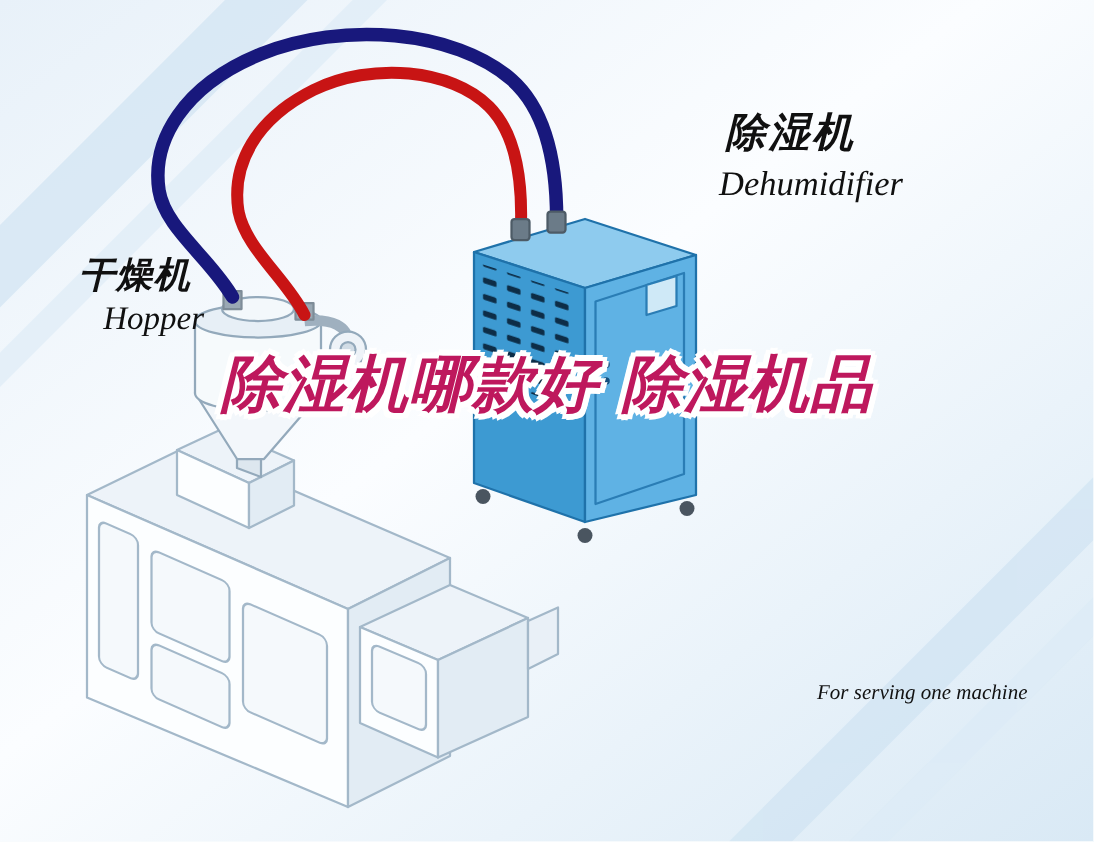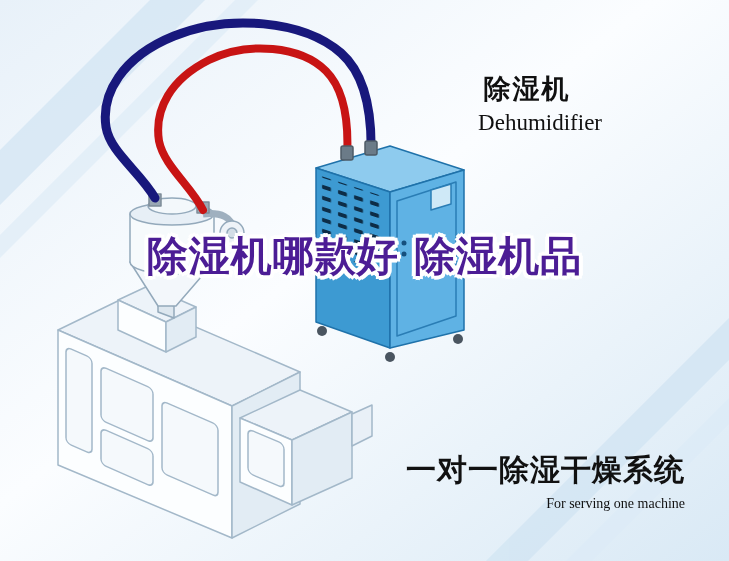--- a/index.html
+++ b/index.html
@@ -1,33 +1,34 @@
 <!DOCTYPE html>
 <html><head>
 <meta charset="utf-8">
 <style>
   html,body{margin:0;padding:0;background:#ffffff;}
   .stage{
     position:relative;width:729px;height:561px;overflow:hidden;
     font-family:"DejaVu Sans","Liberation Sans",sans-serif;
     background:#eef5fb;
+    font-style:italic;
   }
   .stage svg{position:absolute;left:0;top:0;display:block;}
   .label{position:absolute;color:#101010;line-height:1.12;}
   .label .cn{display:block;font-weight:bold;}
   .label .en{display:block;font-family:"Liberation Serif","DejaVu Serif",serif;text-align:right;}
   .dehum-label{left:452px;top:74px;width:150px;text-align:center;}
   .dehum-label .cn{font-size:27px;letter-spacing:2px;}
   .dehum-label .en{font-size:23px;margin-top:6px;}
   .hopper-label{left:44px;top:170px;width:92px;text-align:center;}
   .hopper-label .cn{font-size:24px;letter-spacing:1px;}
   .hopper-label .en{font-size:22px;margin-top:3px;}
   .main-title{
     position:absolute;left:0;right:0;top:233px;text-align:center;
-    font-weight:bold;font-size:41px;line-height:1.15;color:#4c1d95;letter-spacing:1px;
+    font-weight:bold;font-size:41px;line-height:1.15;color:#be185d;letter-spacing:1px;
     text-shadow:
       -3px -3px 0 #fff, 3px -3px 0 #fff, -3px 3px 0 #fff, 3px 3px 0 #fff,
       -4px 0 0 #fff, 4px 0 0 #fff, 0 -4px 0 #fff, 0 4px 0 #fff;
   }
   .footer-label{position:absolute;right:44px;top:450px;text-align:right;color:#111;}
   .footer-label .cn{display:block;font-weight:bold;font-size:30px;letter-spacing:1px;}
   .footer-label .en{display:block;font-family:"Liberation Serif","DejaVu Serif",serif;font-size:14px;margin-top:5px;}
 </style>
 </head>
 <body>
@@ -110,23 +111,26 @@
       <rect x="341" y="146" width="12" height="14" rx="2" fill="#6b7b88" stroke="#4d5b66"></rect>
       <rect x="365" y="141" width="12" height="14" rx="2" fill="#6b7b88" stroke="#4d5b66"></rect>
     </g>
   </svg>
 
   <div class="label dehum-label">
     <span class="cn">除湿机</span>
     <span class="en">Dehumidifier</span>
   </div>
 
+  <div class="label hopper-label">
+    <span class="cn">干燥机</span>
+    <span class="en">Hopper</span>
+  </div>
 
   <div class="main-title">
     <div>除湿机哪款好 除湿机品</div>
   </div>
 
   <div class="footer-label">
-    <span class="cn">一对一除湿干燥系统</span>
     <span class="en">For serving one machine</span>
   </div>
 
 </div>
 
 </body></html>

